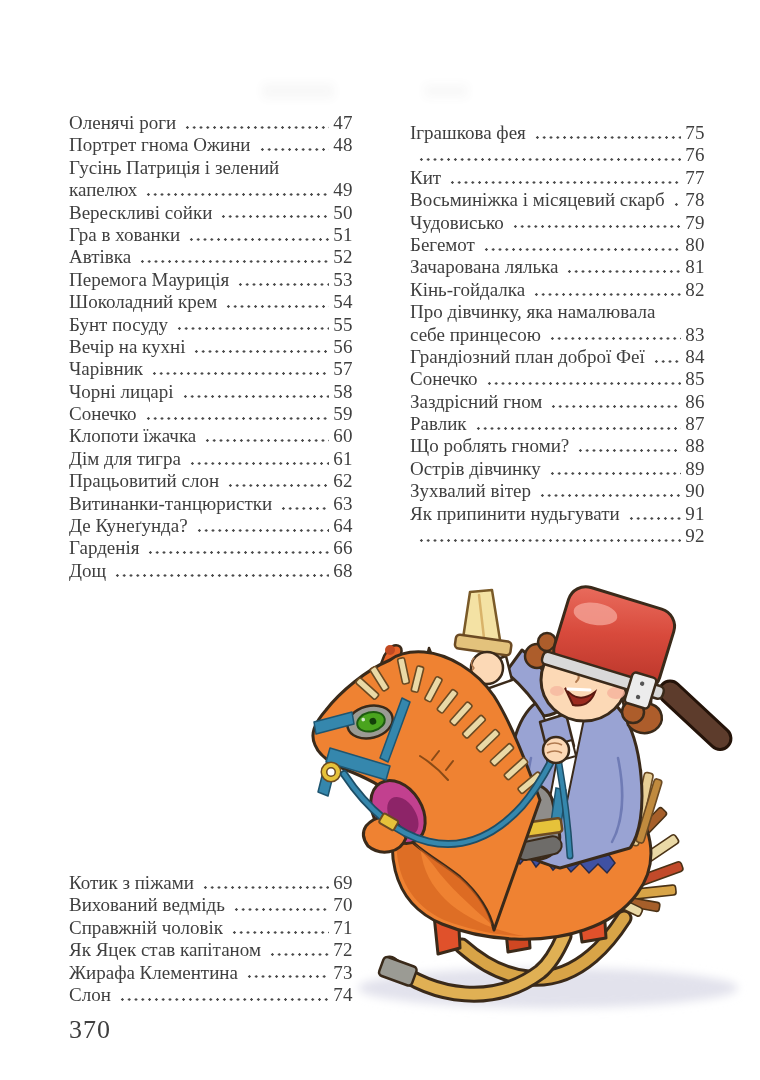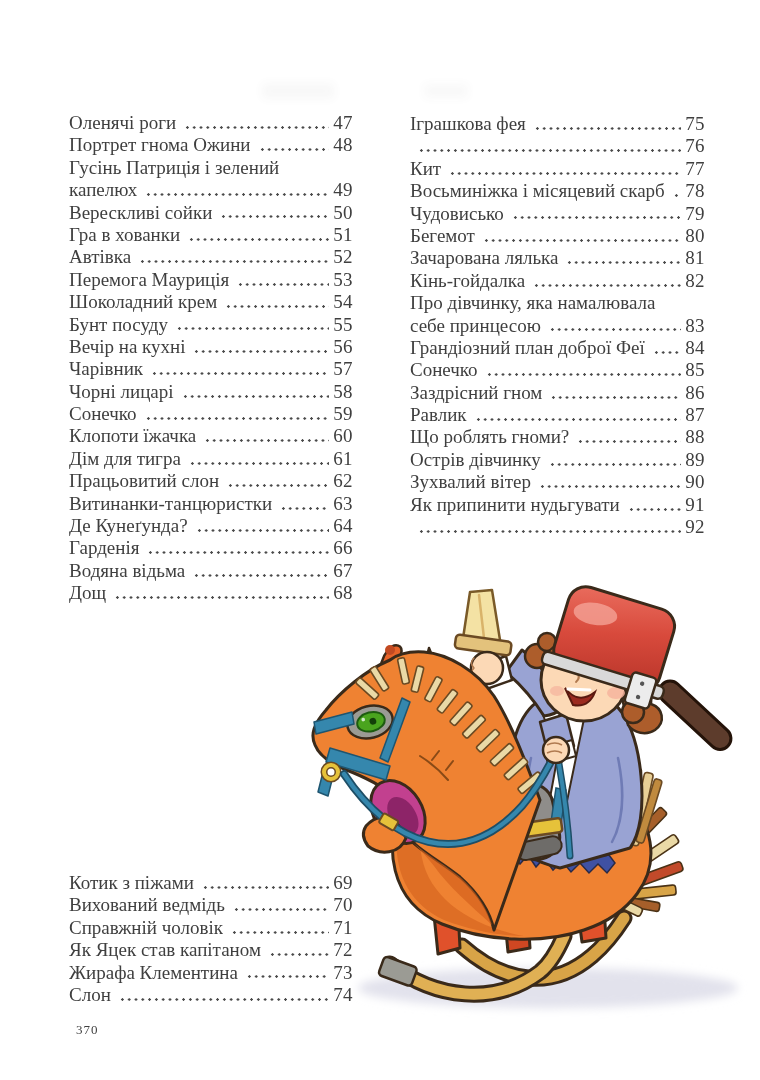--- a/index.html
+++ b/index.html
@@ -5,31 +5,31 @@
   html,body{margin:0;padding:0}
   body{
     width:760px;height:1080px;position:relative;overflow:hidden;
     background:#ffffff;
     font-family:"Liberation Serif","DejaVu Serif",serif;
     color:#3f3f3f;
   }
   .col{position:absolute}
   .col-left-top{left:69px;top:112px;width:284px}
   .col-left-bottom{left:69px;top:872px;width:284px}
-  .col-right{left:410px;top:113px;width:295px}
+  .col-right{left:410px;top:122px;width:295px}
   .toc-row{display:flex;align-items:baseline;height:22.4px;line-height:22.4px;font-size:19px;white-space:nowrap}
   .toc-title{flex:0 0 auto}
   .toc-dots{
     flex:1 1 auto;min-width:4px;align-self:flex-end;height:5px;
     margin:0 4px 4.5px 8px;
     background-image:radial-gradient(circle,#4a4a4a 1.05px,rgba(0,0,0,0) 1.45px);
     background-size:6.8px 5px;background-repeat:repeat-x;background-position:0 100%;
   }
   .toc-page{flex:0 0 auto;letter-spacing:.4px}
-  .folio{position:absolute;left:76px;top:1019px;font-size:13px;letter-spacing:1px;line-height:22px}
+  .folio{position:absolute;left:69px;top:1019px;font-size:26px;letter-spacing:1px;line-height:22px}
   .art{position:absolute;left:0;top:0;pointer-events:none}
 </style>
 </head>
 <body>
 
 <div>
 
   <section class="col col-left-top">
 
       <div class="toc-row">
@@ -145,25 +145,20 @@
         <span class="toc-page">64</span>
       </div>
 
 
       <div class="toc-row">
         <span class="toc-title">Гарденія</span>
         <span class="toc-dots"></span>
         <span class="toc-page">66</span>
       </div>
 
-      <div class="toc-row">
-        <span class="toc-title">Водяна відьма</span>
-        <span class="toc-dots"></span>
-        <span class="toc-page">67</span>
-      </div>
 
       <div class="toc-row">
         <span class="toc-title">Дощ</span>
         <span class="toc-dots"></span>
         <span class="toc-page">68</span>
       </div>
     </section>
 
   <section class="col col-right">
 

